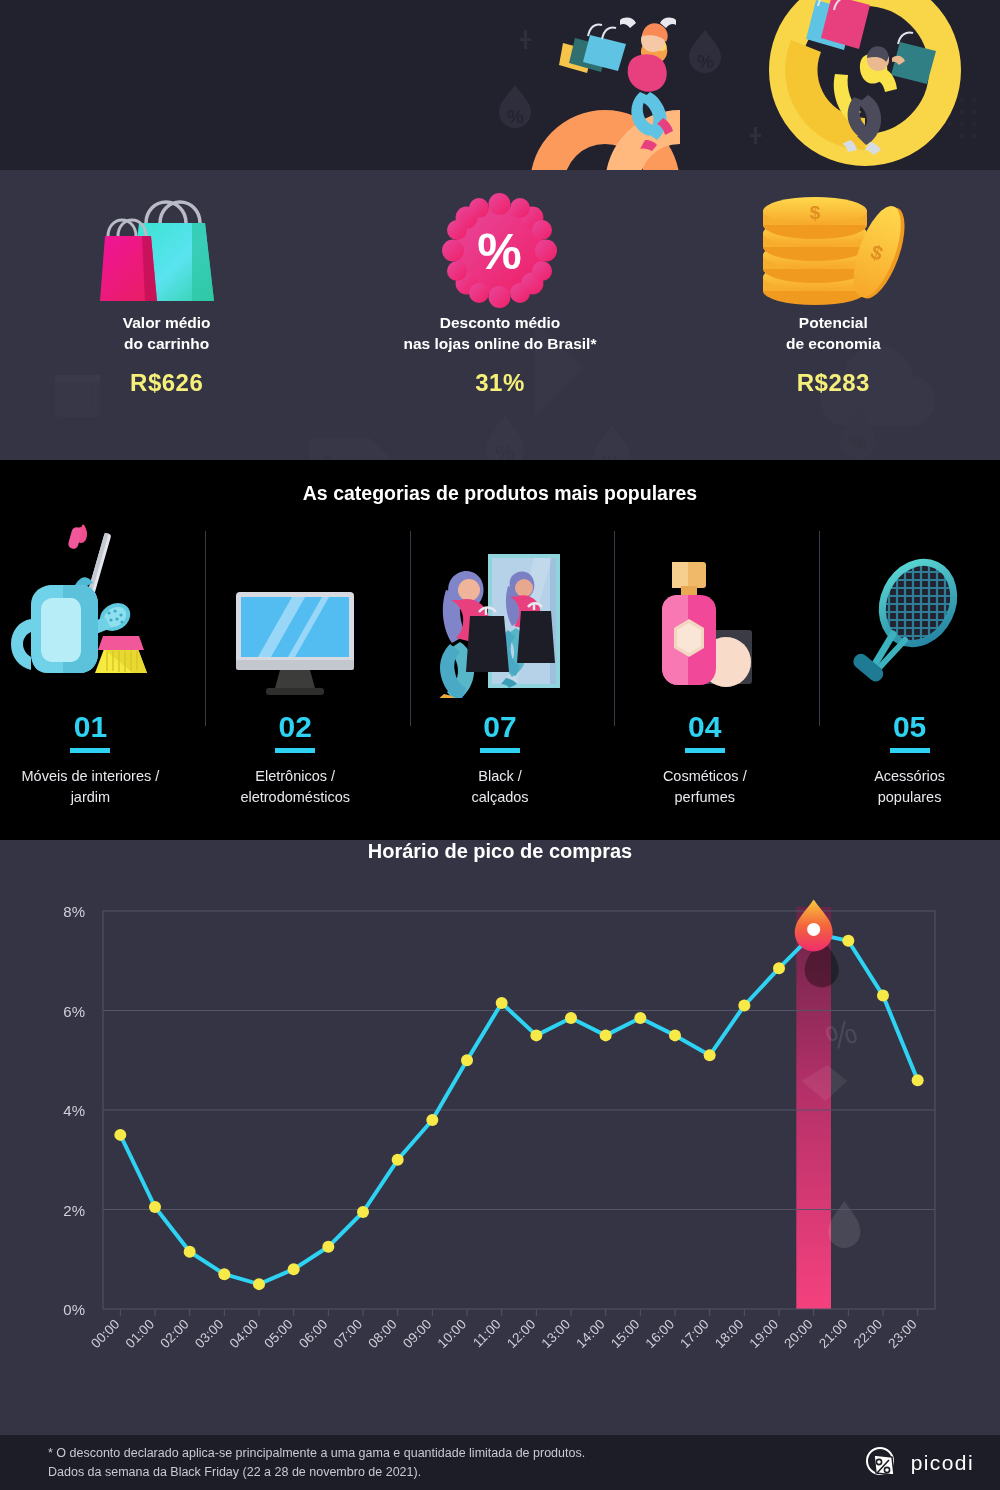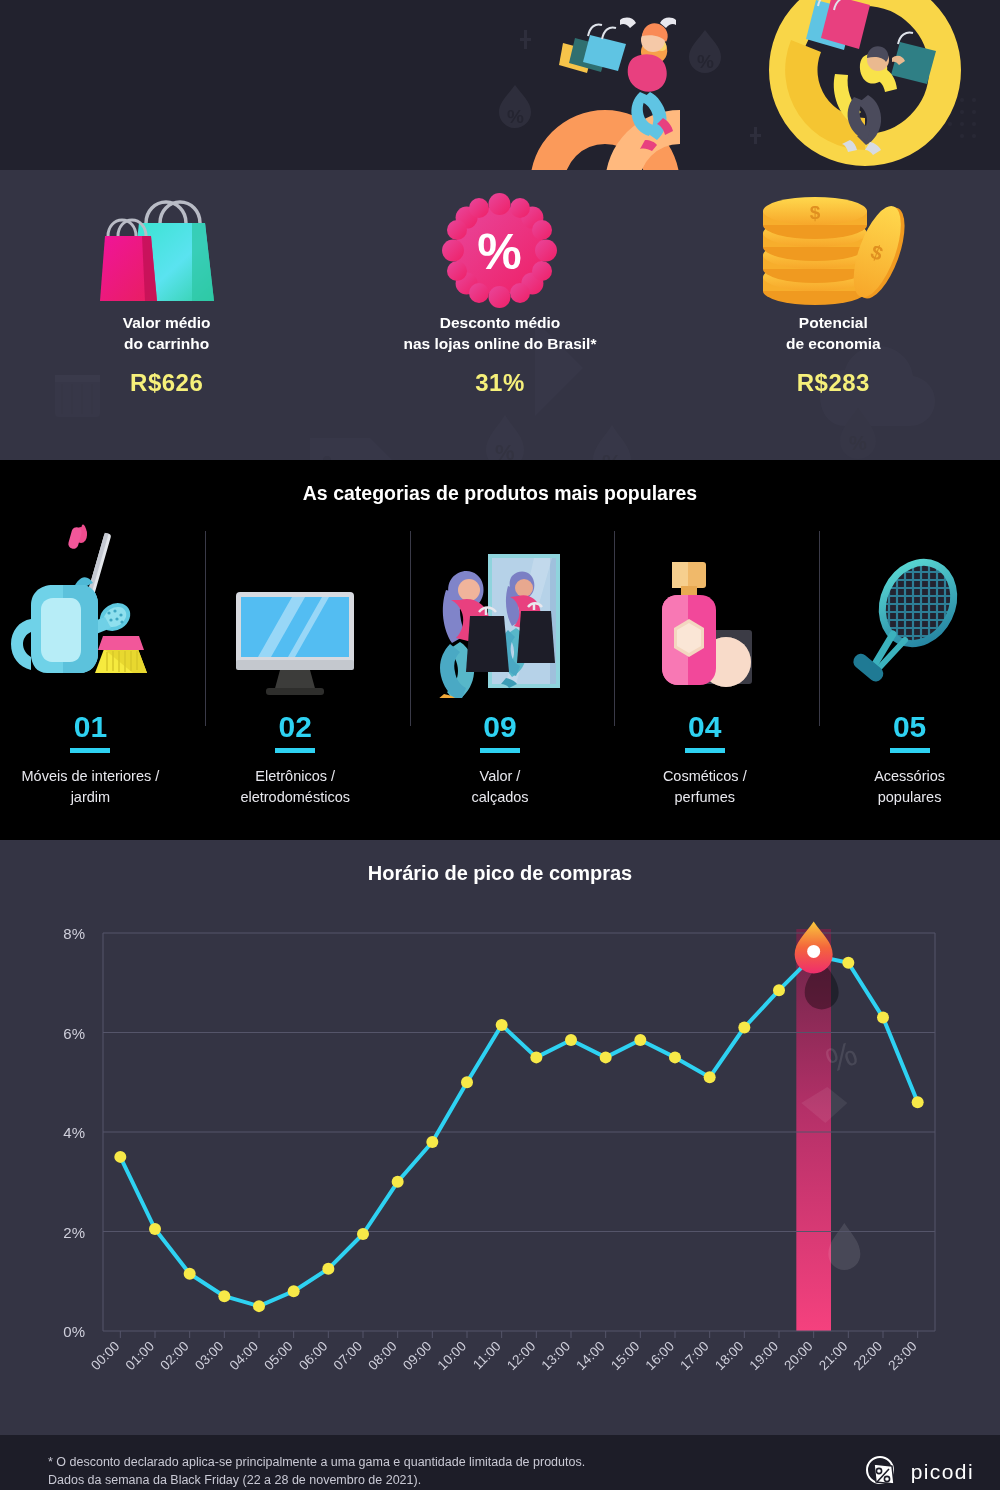--- a/index.html
+++ b/index.html
@@ -65,30 +65,30 @@
   }
   .cat-underline { width:40px; height:5px; background:#2ed2f2; margin-top:6px; }
   .cat-label {
     margin-top:13px; font-size:14.5px; color:#e8e8ee;
     text-align:center; line-height:1.45;
   }
 
   
   .chartsec { position:relative; height:595px; background:#343444; }
   .chart-title {
-    text-align:center; padding-top:22px;
+    text-align:center; 
     font-size:20px; font-weight:bold; color:#ffffff;
   }
   .chart-wrap { position:relative; width:1000px; height:530px; }
   .chart-svg { position:absolute; left:0; top:0; }
 
   
   .footer {
     position:relative; height:55px; background:#1d1d28;
-    display:flex; align-items:flex-end; justify-content:space-between;
+    display:flex; align-items:center; justify-content:space-between;
     padding:0 26px 0 48px;
   }
   .footnote { font-size:12.5px; color:#c9c9d4; line-height:1.5; }
   .logo { display:flex; align-items:center; gap:9px; }
   .logo-text { font-size:21px; color:#ffffff; letter-spacing:1.4px; }
 </style>
 </head>
 <body>
 
 <div class="page">
@@ -403,24 +403,24 @@
               <path d="M14 156c6 1 11 3 14 7l-11 5c-2-4-6-6-10-6z" fill="#f1a93a"></path>
               <path d="M36 160c6 1 11 3 14 7l-11 4c-2-4-6-6-10-6z" fill="#f1a93a"></path>
             </g>
             <g>
               <path d="M40 78h34l5 56H36z" fill="#1d1d28"></path>
               <path d="M56 70v7" stroke="#e8e8ee" stroke-width="2.5" fill="none"></path>
               <path d="M49 74c5-6 12-6 17 0" stroke="#e8e8ee" stroke-width="2.5" fill="none"></path>
             </g>
           </svg>
         </div>
-        <div class="cat-num">09</div>
+        <div class="cat-num">07</div>
         <div class="cat-underline"></div>
         <div class="cat-label">
-          <span>Valor /</span><br>
+          <span>Black /</span><br>
           <span>calçados</span>
         </div>
       </div>
 
       <div class="cat">
         <div class="cat-icon">
           <svg width="130" height="140" viewBox="0 0 130 140">
             <rect x="58" y="72" width="54" height="54" rx="3" fill="#3b3b45"></rect>
             <circle cx="86" cy="104" r="25" fill="#fae2d2"></circle>
             <circle cx="86" cy="104" r="25" fill="#f6d4c0" opacity="0.5"></circle>

